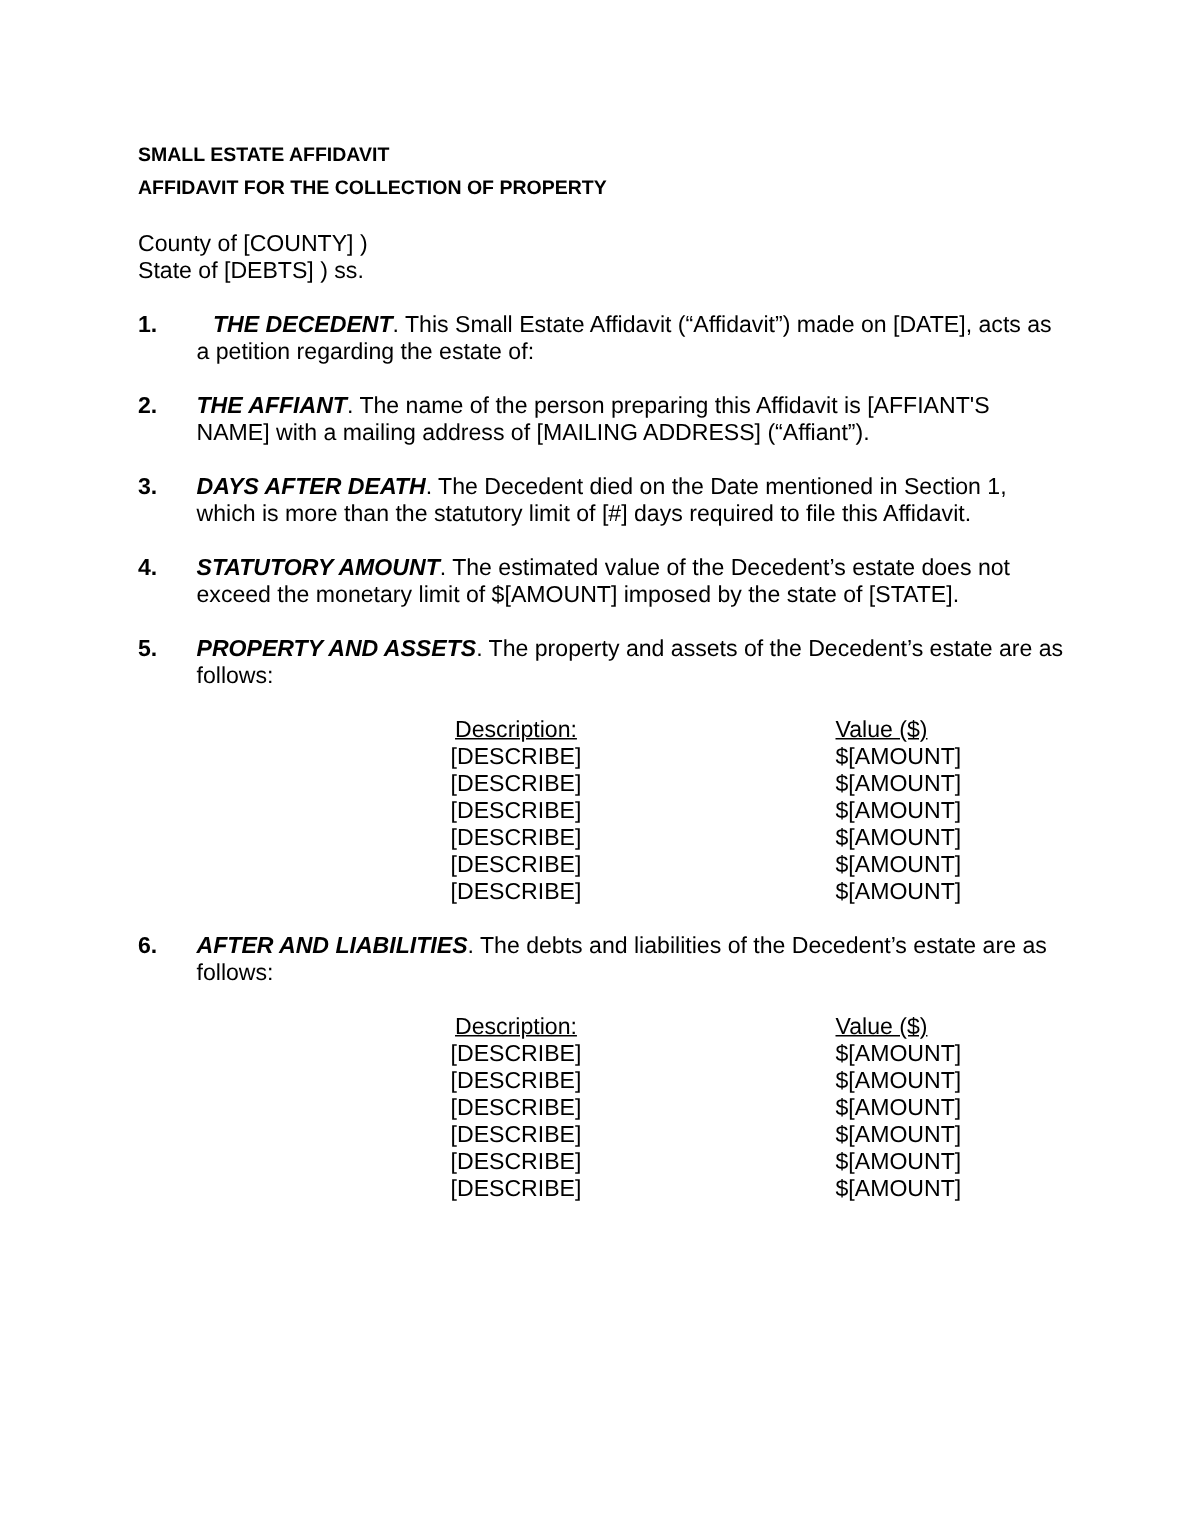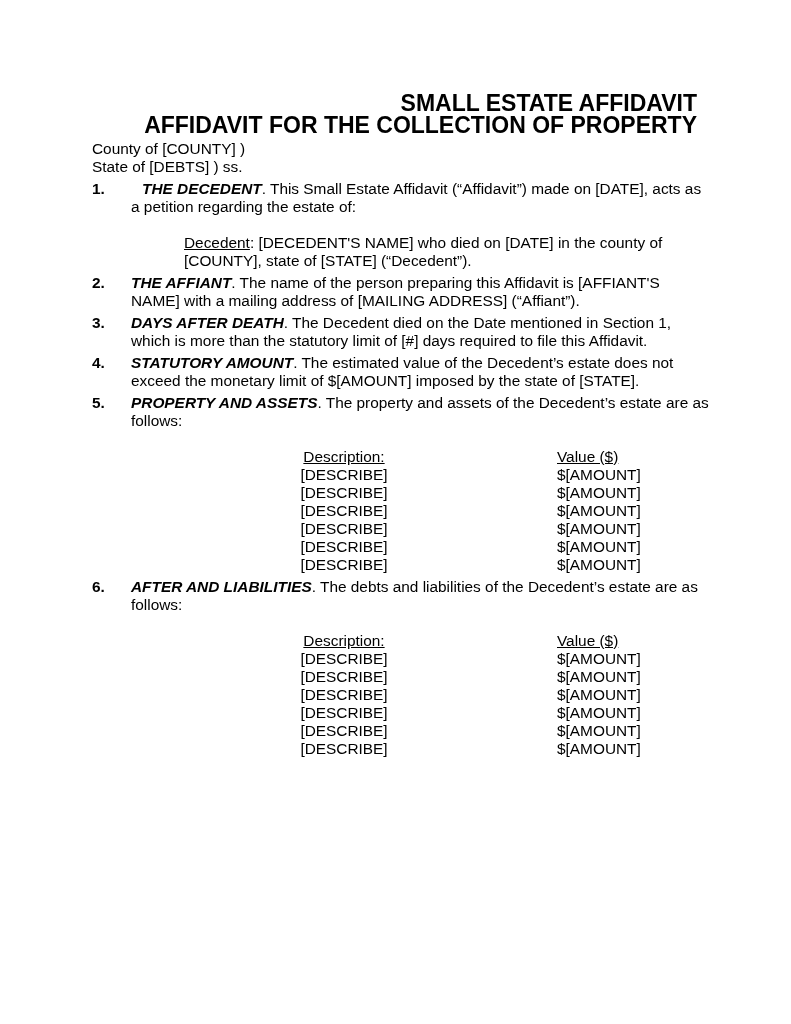--- a/index.html
+++ b/index.html
@@ -17,26 +17,26 @@
     font-size: 15.4px;
     line-height: 18px;
     color: #000000;
   }
   .doc {
     position: absolute;
     left: 92px;
     top: 92px;
     width: 605px;
   }
-  .doc > * + * { margin-top: 4px; }
+  .doc > * + * { margin-top: 18px; }
 
   .title {
-    text-align: right;
+    text-align: left;
     font-weight: bold;
-    font-size: 23px;
+    font-size: 13px;
     line-height: 22px;
     margin-bottom: 2px;
   }
 
   .section {
     position: relative;
     padding-left: 39px;
     width: 578px;
   }
   .num {
@@ -71,23 +71,20 @@
 
     <div>
       <div>County of [COUNTY] )</div>
       <div>State of [DEBTS] ) ss.</div>
     </div>
 
     <div class="section">
       <span class="num">1.</span>
       <p class="para">
         <span class="bold gap1">THE DECEDENT</span><span>. This Small Estate Affidavit (“Affidavit”) made on [DATE], acts as a petition regarding the estate of:</span>
-      </p>
-      <p class="para sub">
-        <span class="underline">Decedent</span><span>: [DECEDENT'S NAME] who died on [DATE] in the county of [COUNTY], state of [STATE] (“Decedent”).</span>
       </p>
     </div>
 
     <div class="section">
       <span class="num">2.</span>
       <p class="para">
         <span class="bold">THE AFFIANT</span><span>. The name of the person preparing this Affidavit is [AFFIANT'S NAME] with a mailing address of [MAILING ADDRESS] (“Affiant”).</span>
       </p>
     </div>
 

